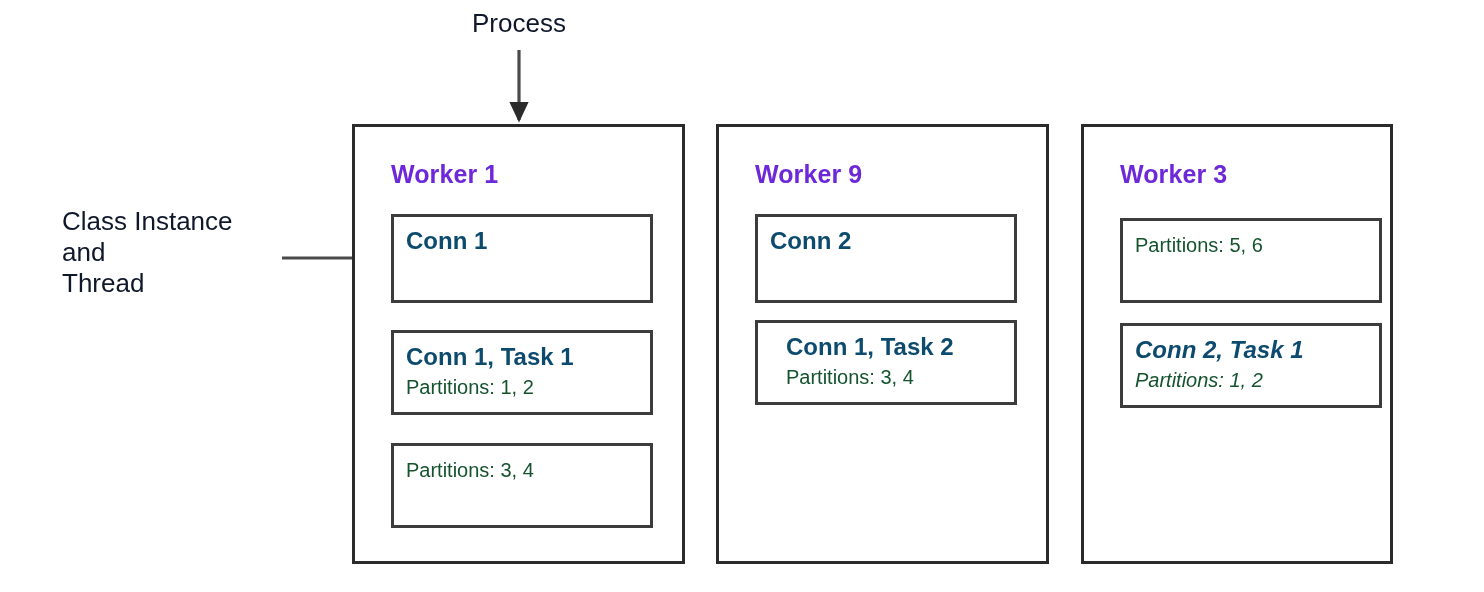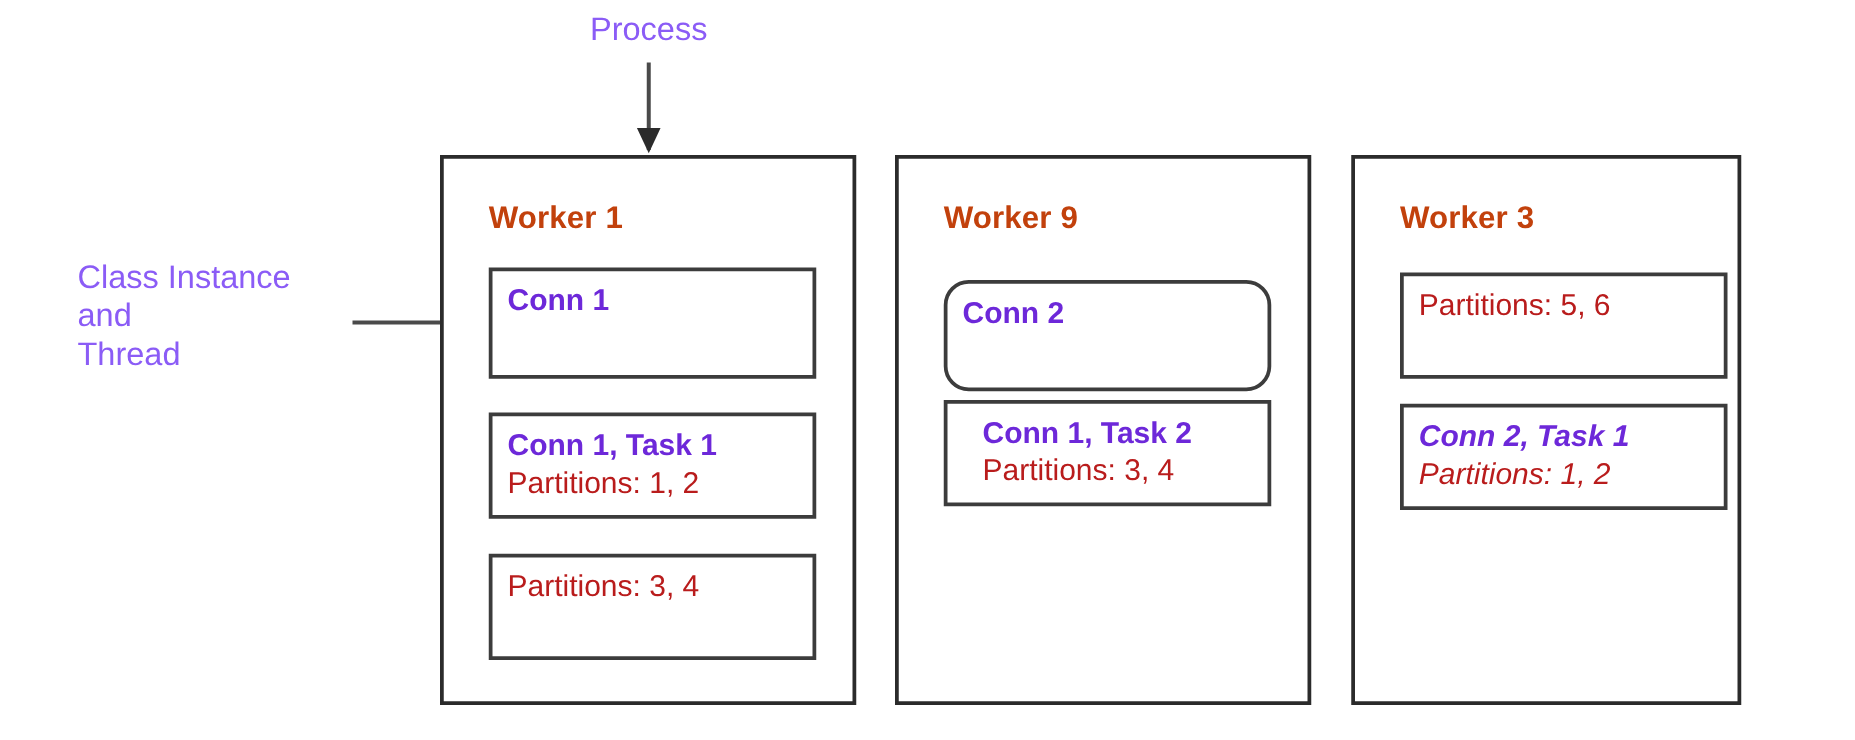--- a/index.html
+++ b/index.html
@@ -19,21 +19,21 @@
     height: 592px;
     background: #ffffff;
     overflow: hidden;
   }
 
   
   .annot-label {
     position: absolute;
     font-size: 26px;
     line-height: 31px;
-    color: #8b5cf6;
+    color: #0f172a;
     font-weight: 400;
     white-space: pre;
   }
   #process-label {
     left: 456px;
     top: 8px;
     text-align: center;
     width: 126px;
   }
   #class-instance-label {
@@ -65,46 +65,46 @@
   #worker-box-0 { left: 352px;  width: 333px; }
   #worker-box-1 { left: 716px;  width: 333px; }
   #worker-box-2 { left: 1081px; width: 312px; }
 
   .worker-title {
     position: absolute;
     left: 36px;
     top: 33px;
     font-size: 25px;
     font-weight: bold;
-    color: #c2410c;
+    color: #6d28d9;
     letter-spacing: 0.1px;
     white-space: pre;
   }
 
   
   .card {
     position: absolute;
     box-sizing: border-box;
     border: 3px solid #3c3c3c;
     background: #ffffff;
     left: 36px;
     width: 262px;
     padding: 9px 0 0 12px;
   }
   .card-title {
     font-size: 24px;
     font-weight: bold;
-    color: #6d28d9;
+    color: #0c4a6e;
     line-height: 30px;
     white-space: pre;
   }
   .card-sub {
-    font-size: 24px;
+    font-size: 20px;
     font-weight: 400;
-    color: #b91c1c;
+    color: #14532d;
     line-height: 30px;
     white-space: pre;
   }
 </style>
 </head>
 <body>
 
 <div id="canvas">
 
   <div class="annot-label" id="process-label">Process</div>
@@ -137,21 +137,21 @@
     </div>
 
     <div class="card" style="top:316px; height:85px;">
       <div class="card-sub">Partitions: 3, 4</div>
     </div>
   </div>
 
   <div class="worker-box" id="worker-box-1">
     <div class="worker-title">Worker 9</div>
 
-    <div class="card" style="top:97px; height:89px;border-radius:20px;">
+    <div class="card" style="top:87px; height:89px;">
       <div class="card-title">Conn 2</div>
       <div class="card-sub"></div>
     </div>
 
     <div class="card" style="top:193px; height:85px;padding-left:28px;">
       <div class="card-title">Conn 1, Task 2</div>
       <div class="card-sub">Partitions: 3, 4</div>
     </div>
   </div>
 

